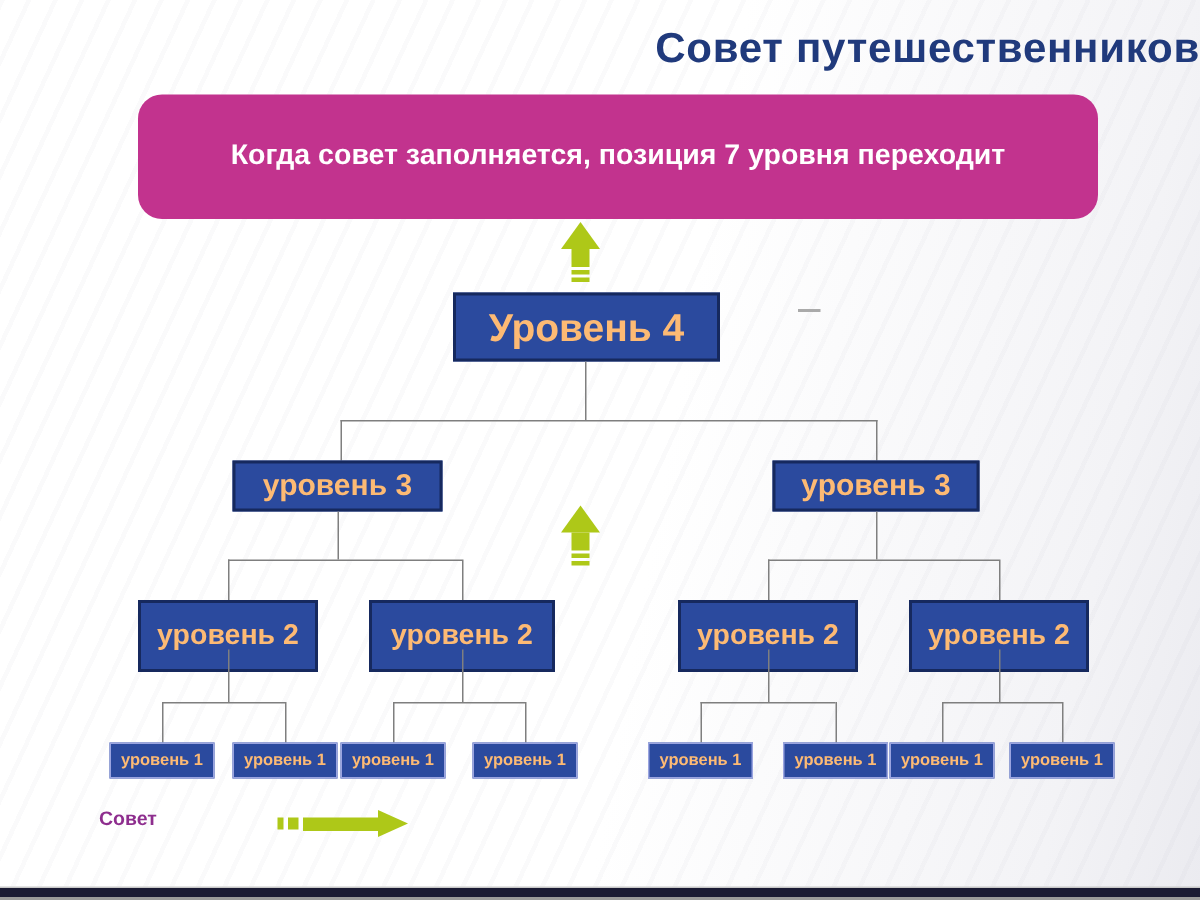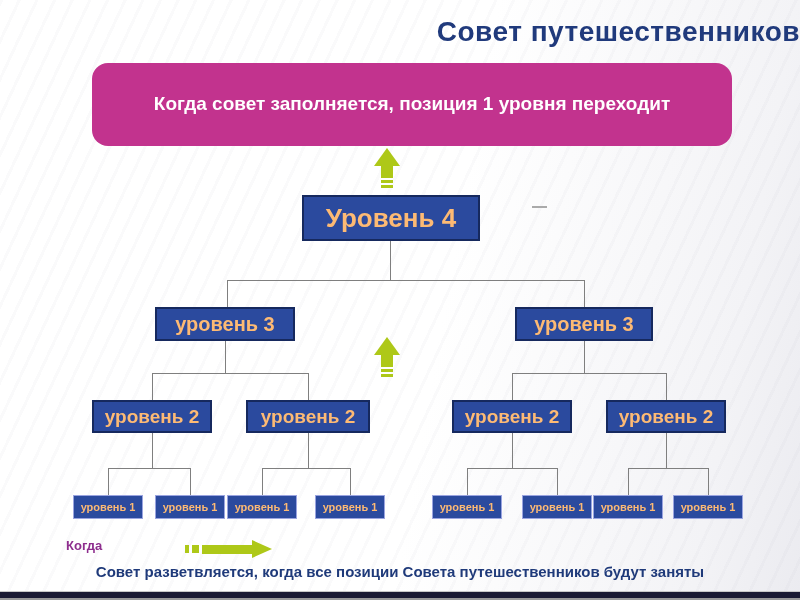--- a/index.html
+++ b/index.html
@@ -23,21 +23,21 @@
   }
   .node{
     position:absolute;background:#2b4a9e;color:#fdba74;font-weight:700;
     display:flex;align-items:center;justify-content:center;text-align:center;
     box-sizing:border-box;
   }
   .n4{left:302px;top:195px;width:178px;height:46px;border:2px solid #16295e;font-size:26px;}
   .n3{top:307px;height:34px;border:2px solid #16295e;font-size:20px;}
   .n3.left{left:155px;width:140px;}
   .n3.right{left:515px;width:138px;}
-  .n2{top:400px;height:33px;border:2px solid #16295e;font-size:19px;}
+  .n2{top:400px;height:48px;border:2px solid #16295e;font-size:19px;}
   .n1{top:495px;height:24px;width:70px;border:1px solid #9aa4e0;font-size:11px;}
   .ln{position:absolute;background:#7f7f7f;}
   .dash-mark{position:absolute;left:532px;top:206px;width:15px;height:2px;background:#aaaaaa;}
   
   .arrow-up{position:absolute;width:26px;display:flex;flex-direction:column;align-items:center;}
   .arrow-up .head{width:0;height:0;border-left:13px solid transparent;border-right:13px solid transparent;border-bottom:18px solid #aec818;}
   .arrow-up .shaft{width:12px;height:12px;background:#aec818;}
   .arrow-up .stripe{width:12px;height:3px;background:#aec818;margin-top:2px;}
   .au1{left:374px;top:148px;}
   .au2{left:374px;top:337px;}
@@ -57,21 +57,21 @@
   .bottom-gray{position:absolute;left:0;top:598px;width:800px;height:2px;background:#9a9a9a;}
 </style>
 </head>
 <body>
 
 <div class="slide">
 
   <div class="title">Совет путешественников</div>
 
   <div class="callout">
-    <div>Когда совет заполняется, позиция 1 уровня переходит</div>
+    <div>Когда совет заполняется, позиция 7 уровня переходит</div>
   </div>
 
   <div class="arrow-up au1">
     <div class="head"></div>
     <div class="shaft"></div>
     <div class="stripe"></div>
     <div class="stripe"></div>
   </div>
 
   <div class="node n4">Уровень 4</div>
@@ -125,26 +125,25 @@
 
   <div class="node n1" style="left:73px;">уровень 1</div>
   <div class="node n1" style="left:155px;">уровень 1</div>
   <div class="node n1" style="left:227px;">уровень 1</div>
   <div class="node n1" style="left:315px;">уровень 1</div>
   <div class="node n1" style="left:432px;">уровень 1</div>
   <div class="node n1" style="left:522px;">уровень 1</div>
   <div class="node n1" style="left:593px;">уровень 1</div>
   <div class="node n1" style="left:673px;">уровень 1</div>
 
-  <div class="entry-label">Когда</div>
+  <div class="entry-label">Совет</div>
   <div class="arrow-right">
     <div class="d1"></div>
     <div class="d2"></div>
     <div class="shaft"></div>
     <div class="head"></div>
   </div>
 
-  <div class="caption">Совет разветвляется, когда все позиции Совета путешественников будут заняты</div>
 
   <div class="bottom-thin"></div>
   <div class="bottom-bar"></div>
   <div class="bottom-gray"></div>
 </div>
 
 </body></html>

